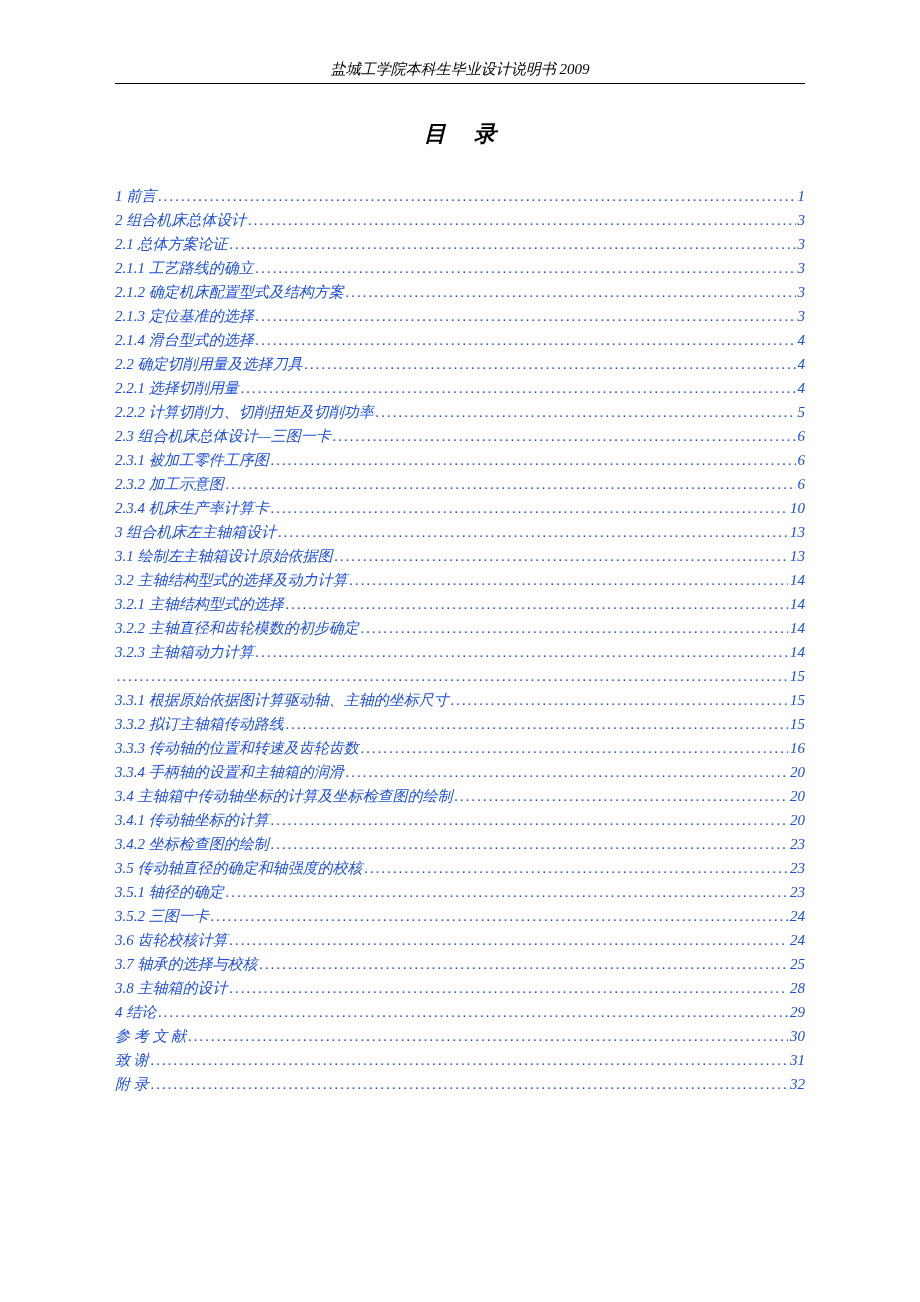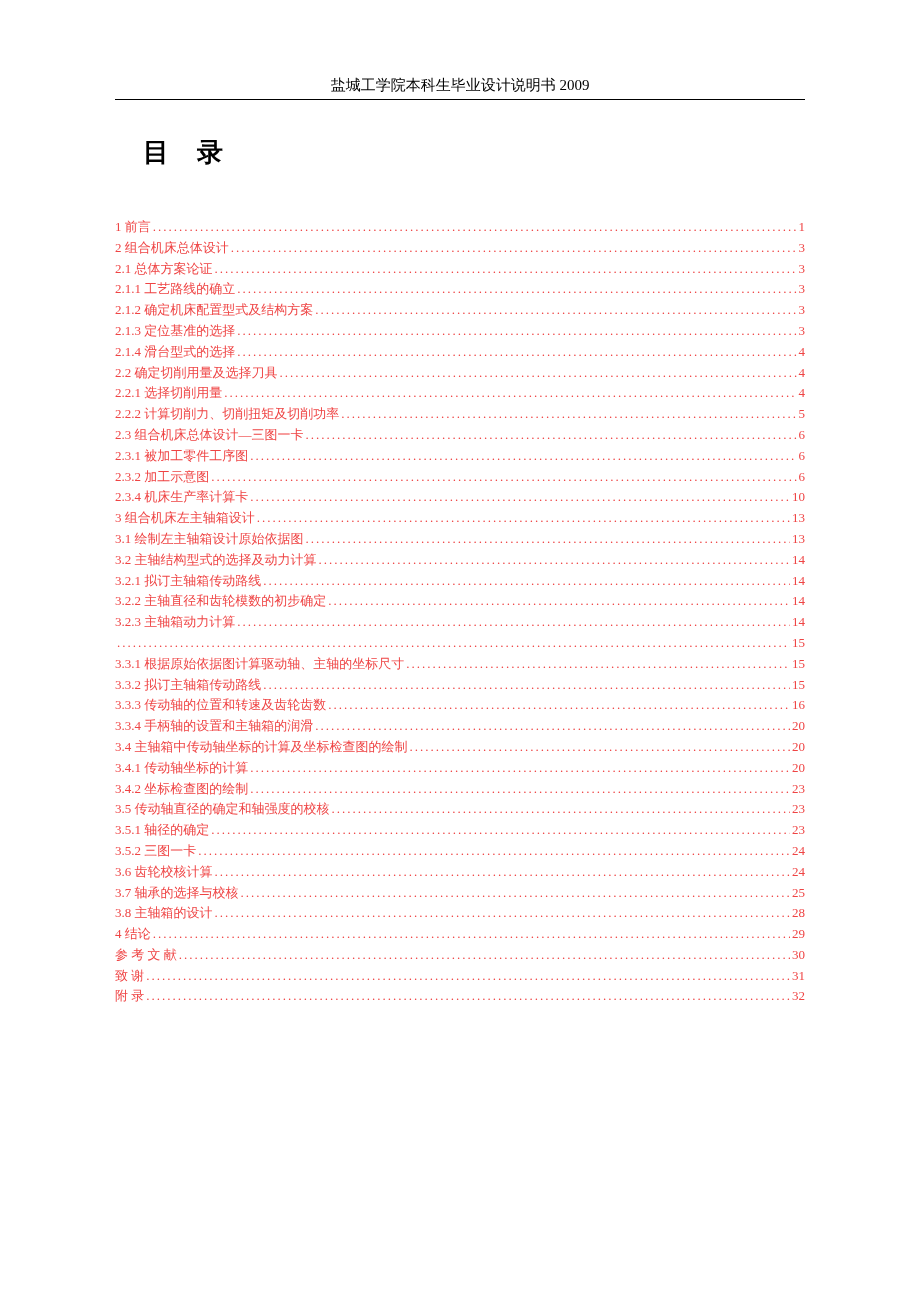--- a/index.html
+++ b/index.html
@@ -8,44 +8,45 @@
       box-sizing: border-box;
     }
     body {
       background: #ffffff;
       font-family: "SimSun", "宋体", serif;
       width: 920px;
       height: 1302px;
       position: relative;
     }
     .page {
-      padding: 76px 115px 60px 115px;
+      padding: 60px 115px 60px 115px;
+      font-style: italic;
     }
     .header-line {
       text-align: center;
       font-size: 15px;
       color: #000;
       padding-bottom: 4px;
     }
     .header-rule {
       border: none;
       border-top: 1.5px solid #000;
       margin-bottom: 35px;
     }
     .title {
-      text-align: left;
-      font-size: 26px;
+      text-align: center;
+      font-size: 22px;
       font-weight: bold;
       letter-spacing: 28px;
-      margin-bottom: 47px;
+      margin-bottom: 35px;
       padding-left: 28px;
     }
     .toc {
-      font-size: 13px;
-      color: #ef4444;
+      font-size: 15px;
+      color: #1d4ed8;
       line-height: 1.6;
     }
     .toc-row {
       display: flex;
       align-items: baseline;
       white-space: nowrap;
       overflow: hidden;
     }
     .toc-label {
       flex-shrink: 0;
@@ -150,21 +151,21 @@
         <span class="toc-label">3.1 绘制左主轴箱设计原始依据图</span>
         <span class="toc-dots"></span>
         <span class="toc-page">13</span>
       </div>
       <div class="toc-row">
         <span class="toc-label">3.2 主轴结构型式的选择及动力计算</span>
         <span class="toc-dots"></span>
         <span class="toc-page">14</span>
       </div>
       <div class="toc-row">
-        <span class="toc-label">3.2.1 拟订主轴箱传动路线</span>
+        <span class="toc-label">3.2.1 主轴结构型式的选择</span>
         <span class="toc-dots"></span>
         <span class="toc-page">14</span>
       </div>
       <div class="toc-row">
         <span class="toc-label">3.2.2 主轴直径和齿轮模数的初步确定</span>
         <span class="toc-dots"></span>
         <span class="toc-page">14</span>
       </div>
       <div class="toc-row">
         <span class="toc-label">3.2.3 主轴箱动力计算</span>

